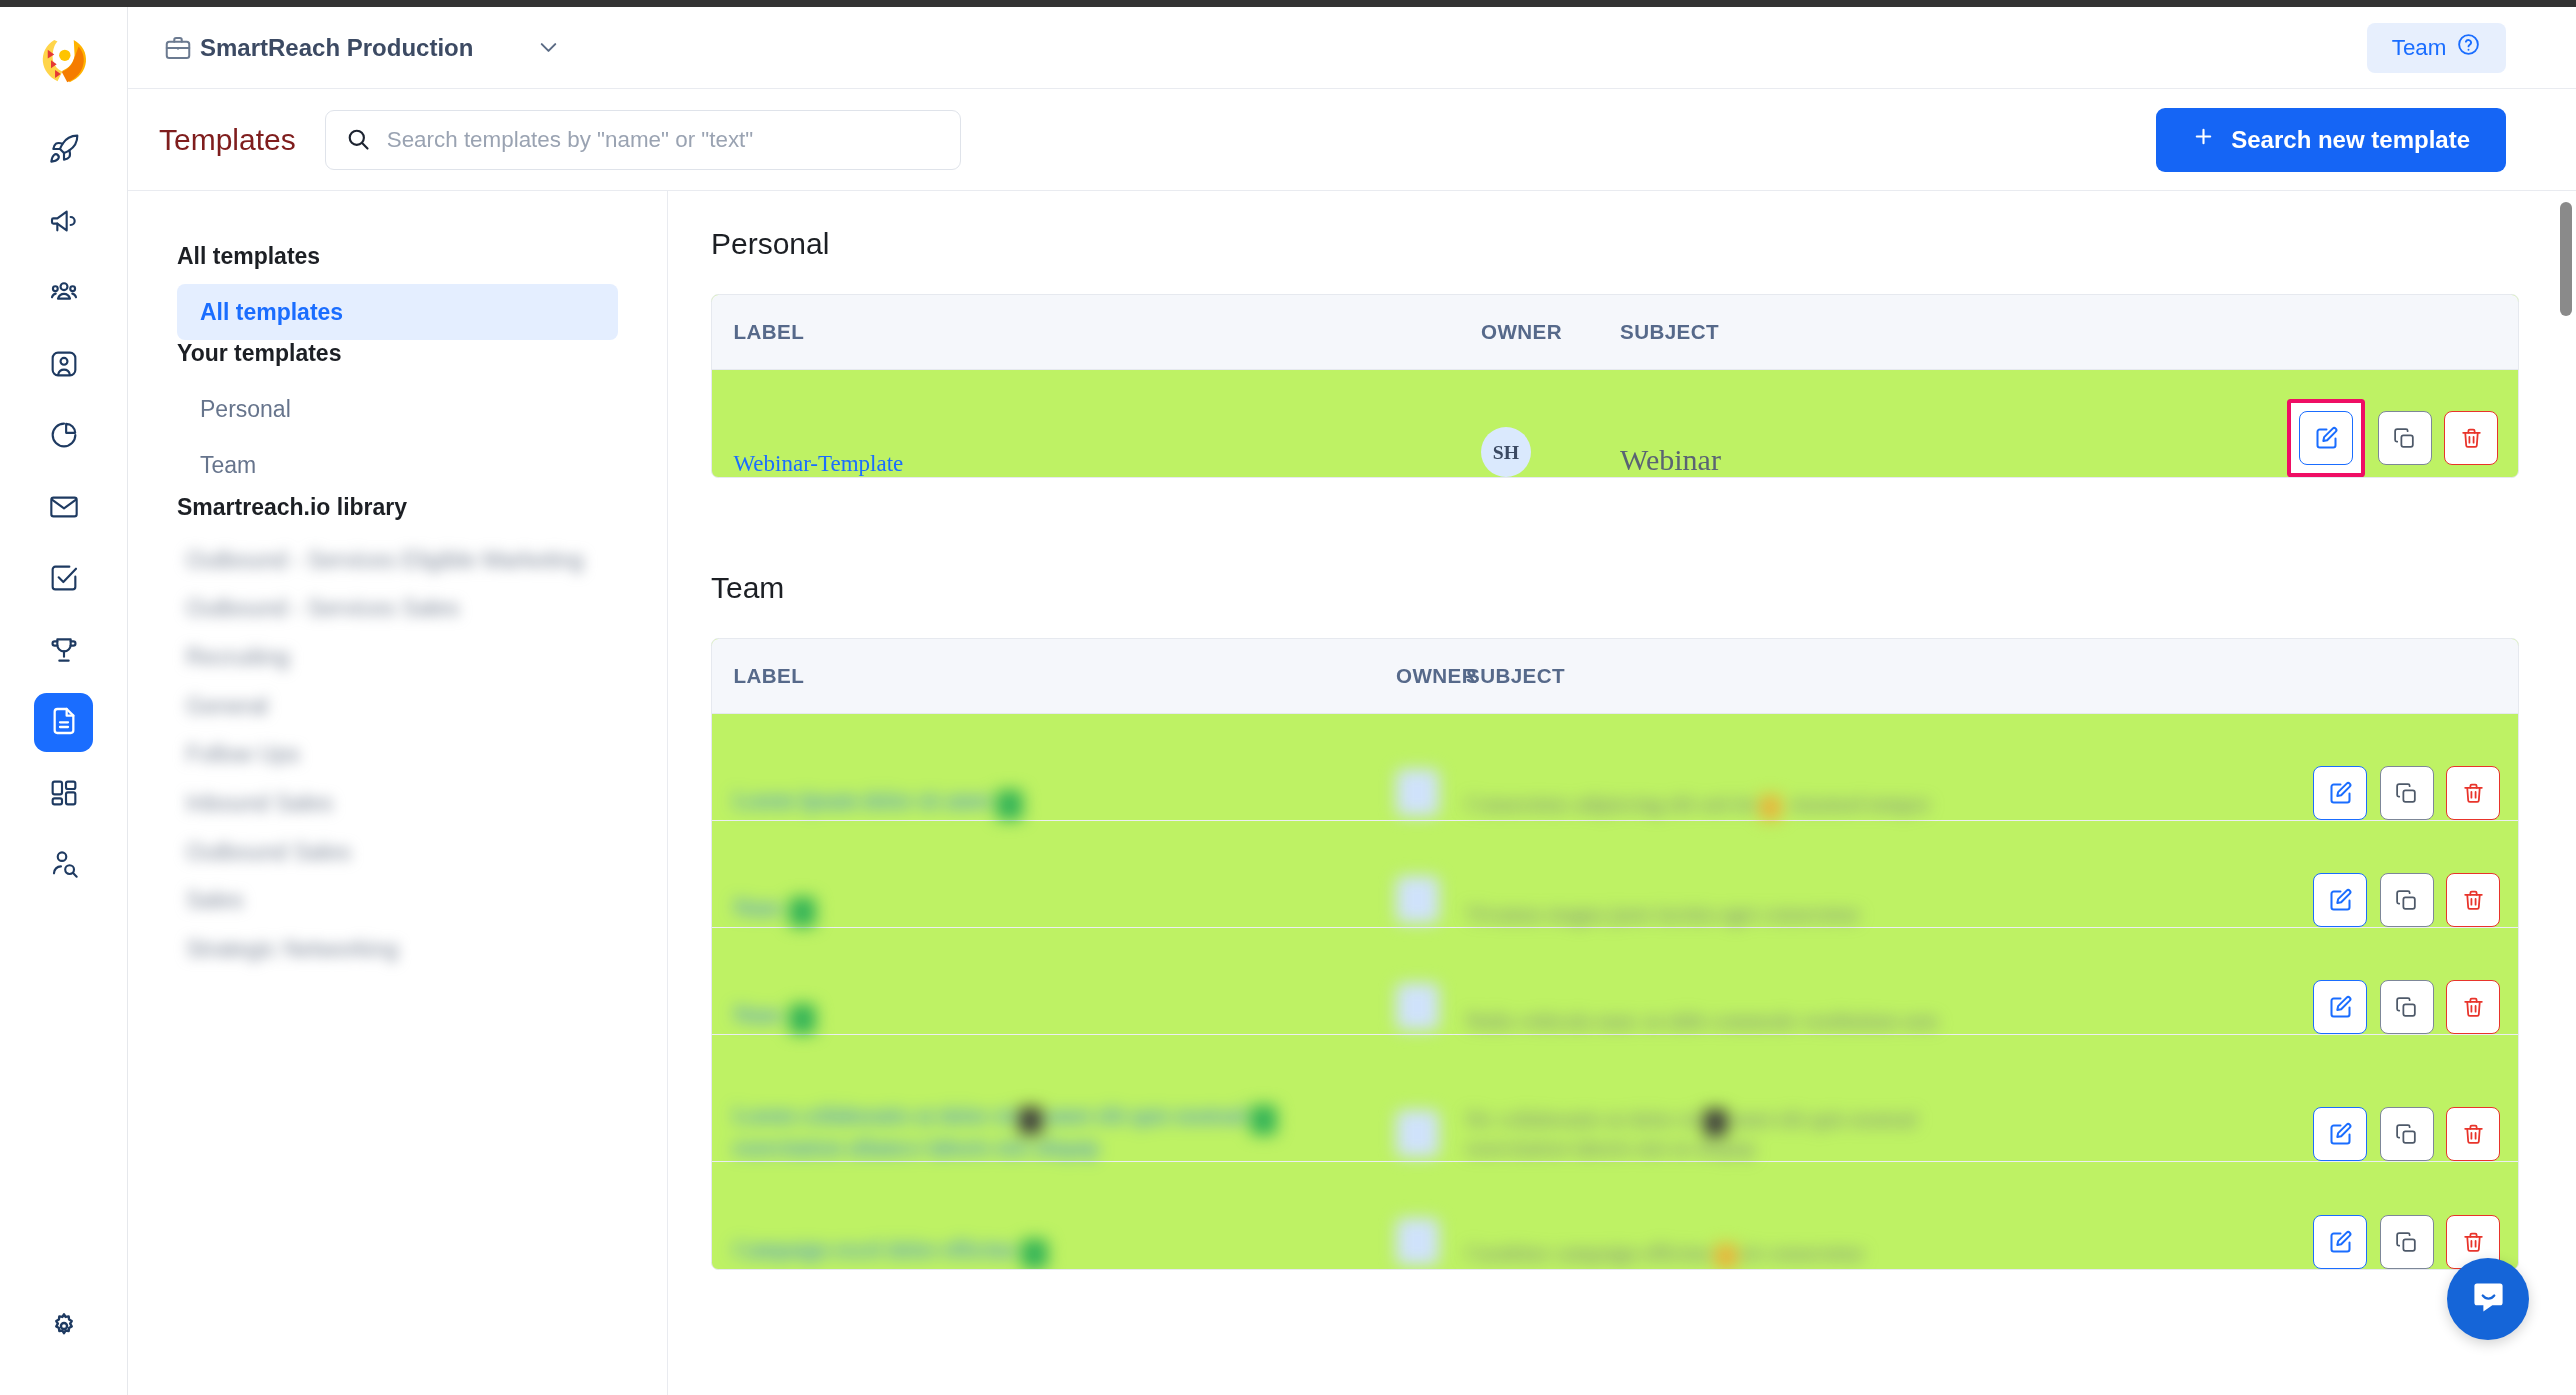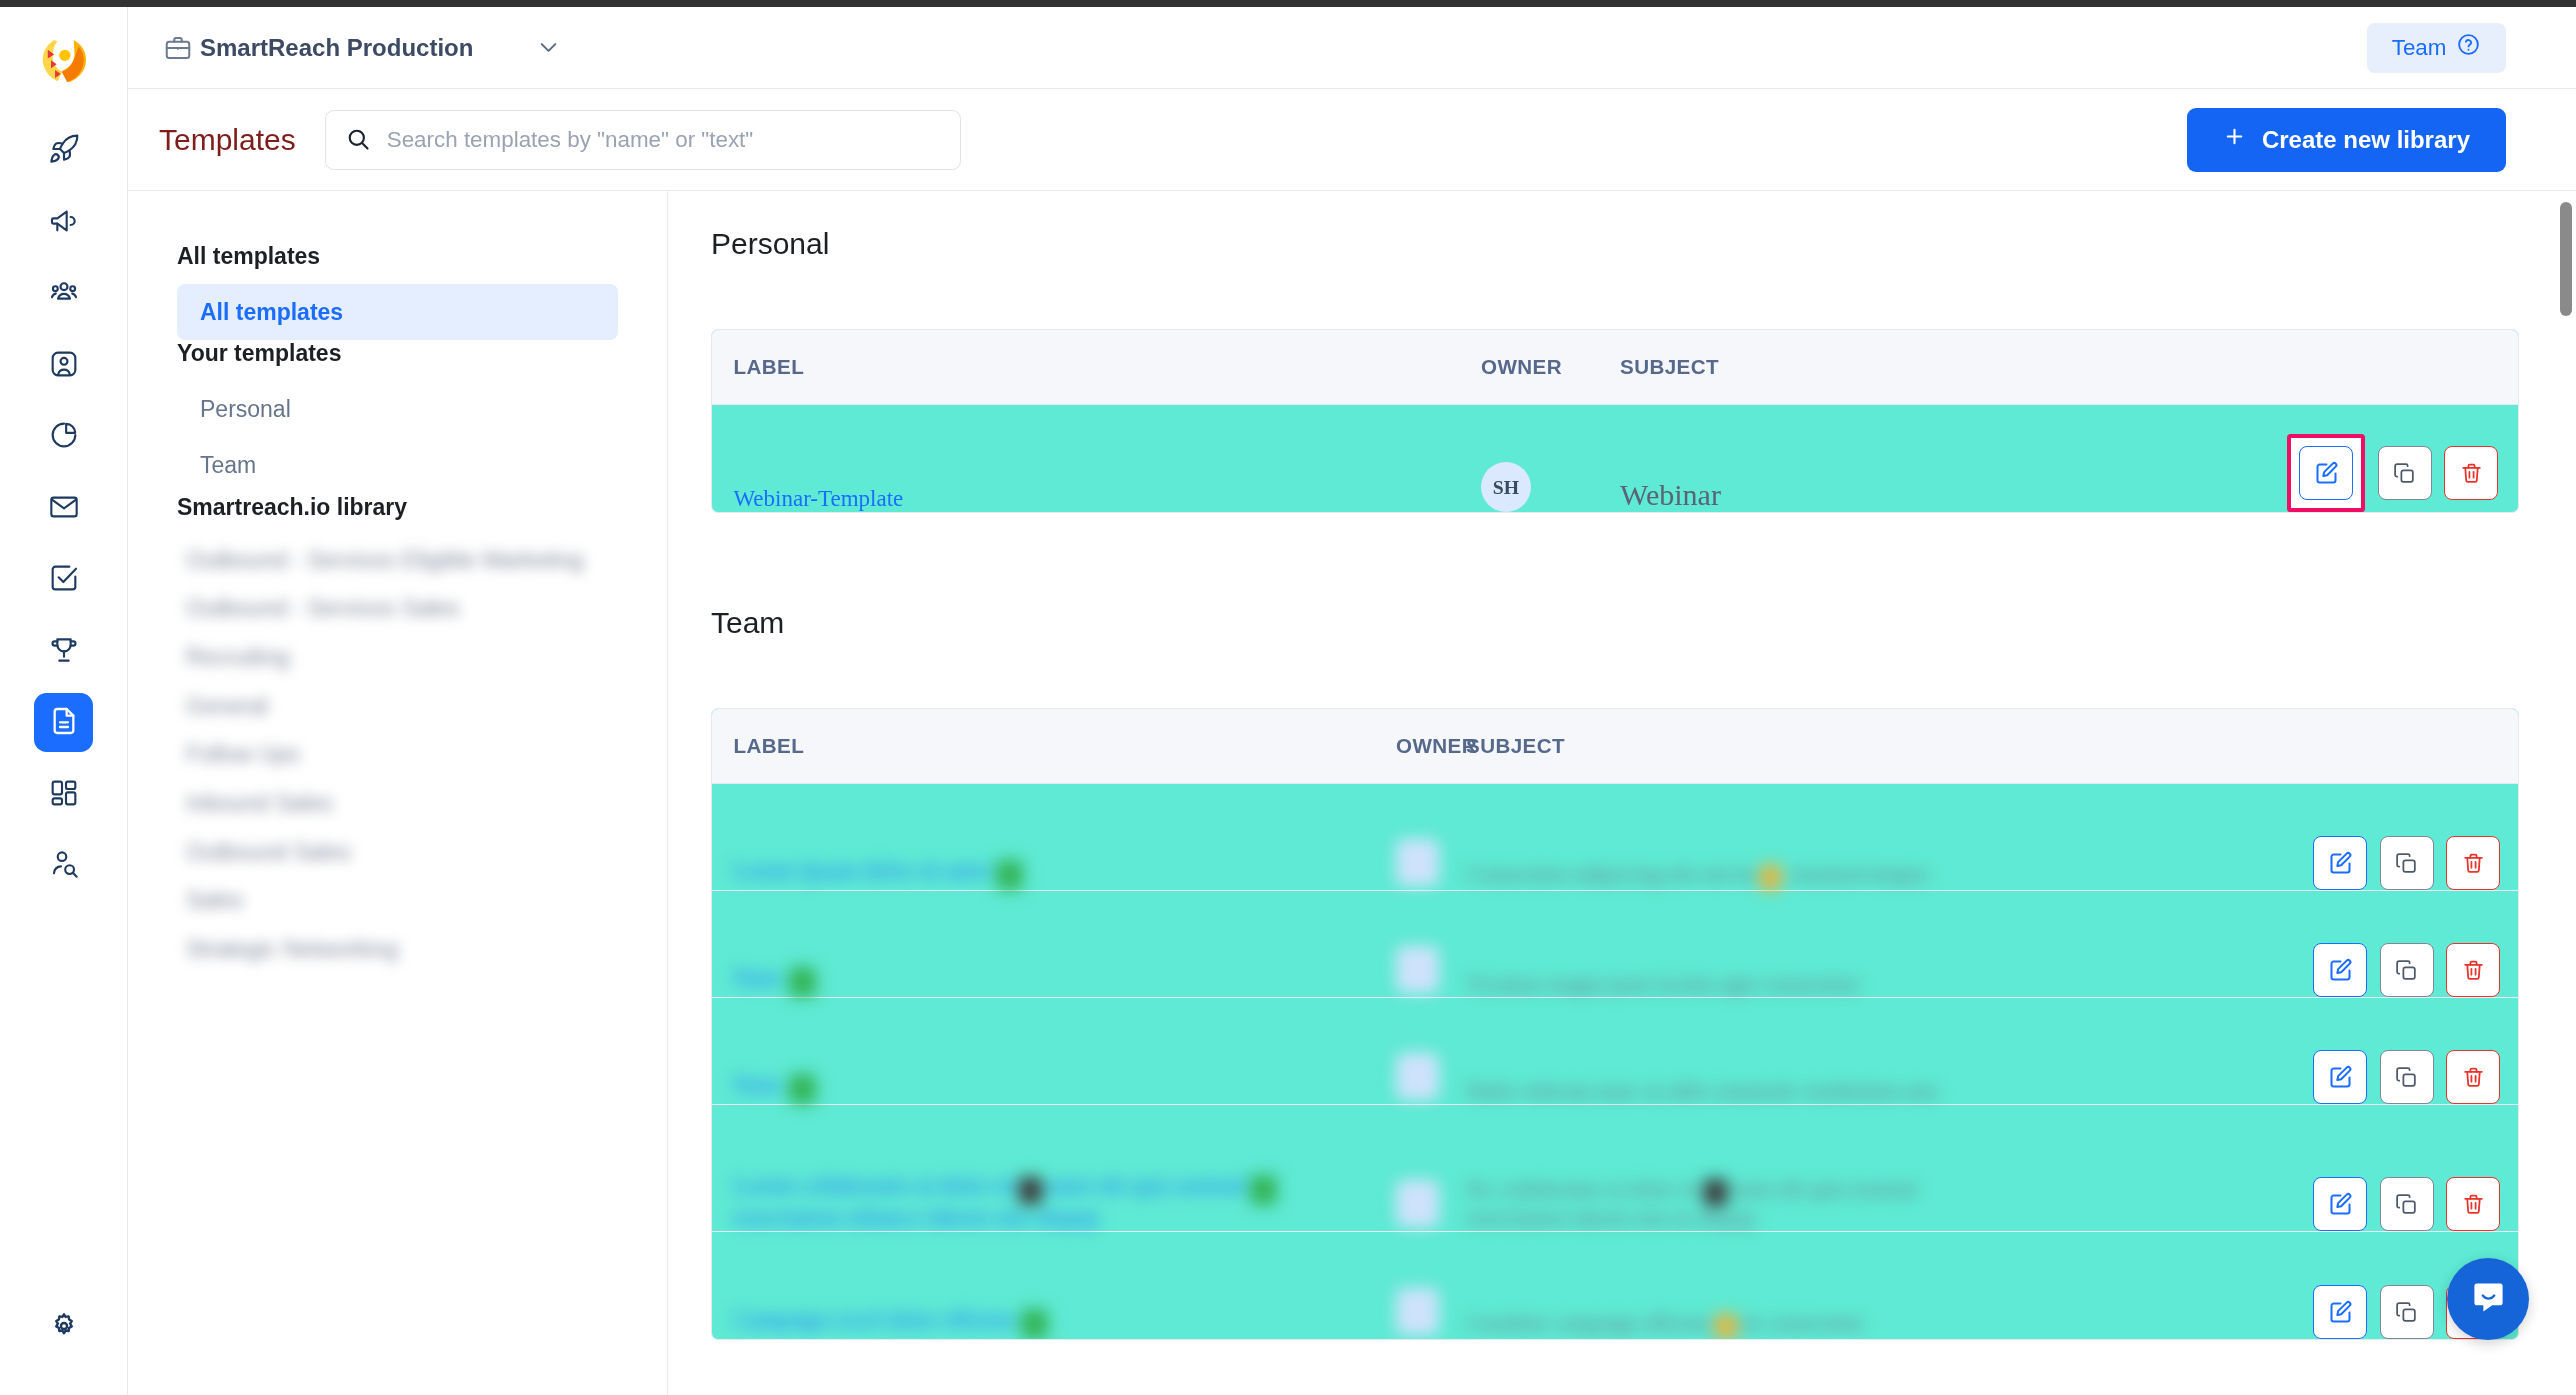--- a/index.html
+++ b/index.html
@@ -100,23 +100,23 @@
   }
 
   
   .main {
     position: absolute; left: 668px; top: 191px; width: 1908px; height: 1204px;
     background: #fff; overflow: hidden; padding: 0 0 0 0;
   }
   .section-title { font-size: 30px; color: #1c1f24; margin: 36px 0 0 43px; }
 
   .card {
-    margin: 68px 57px 0 43px;
+    margin: 33px 57px 0 43px;
     border: 0.9px solid #e6e9ef; border-radius: 7.2px;
-    overflow: hidden; background: #5eead4;
+    overflow: hidden; background: #bef264;
   }
   .card-head {
     background: #f5f7fb; height: 75px; display: flex; align-items: center;
     border-bottom: 0.9px solid #e6e9ef;
   }
   .card-head .th {
     font-size: 20.6px; font-weight: bold; color: #56698a; letter-spacing: 0.4px;
   }
   .row {
     display: flex; align-items: flex-end; min-height: 107px;
@@ -378,21 +378,21 @@
       </span>
       <input class="search-input" type="text" placeholder="Search templates by &quot;name&quot; or &quot;text&quot;" style="">
     </div>
 
     <button class="create-btn">
       <span>
         <svg width="23" height="23" viewBox="0 0 24 24" fill="none" stroke="currentColor" stroke-width="2.2" stroke-linecap="round">
           <path d="M12 5v14M5 12h14"></path>
         </svg>
       </span>
-      <span>Create new library</span>
+      <span>Search new template</span>
     </button>
   </div>
 
   <div class="subnav">
 
     <div class="group">
       <h3>All templates</h3>
       <div class="nav-item active">
         <span>All templates</span>
       </div>

